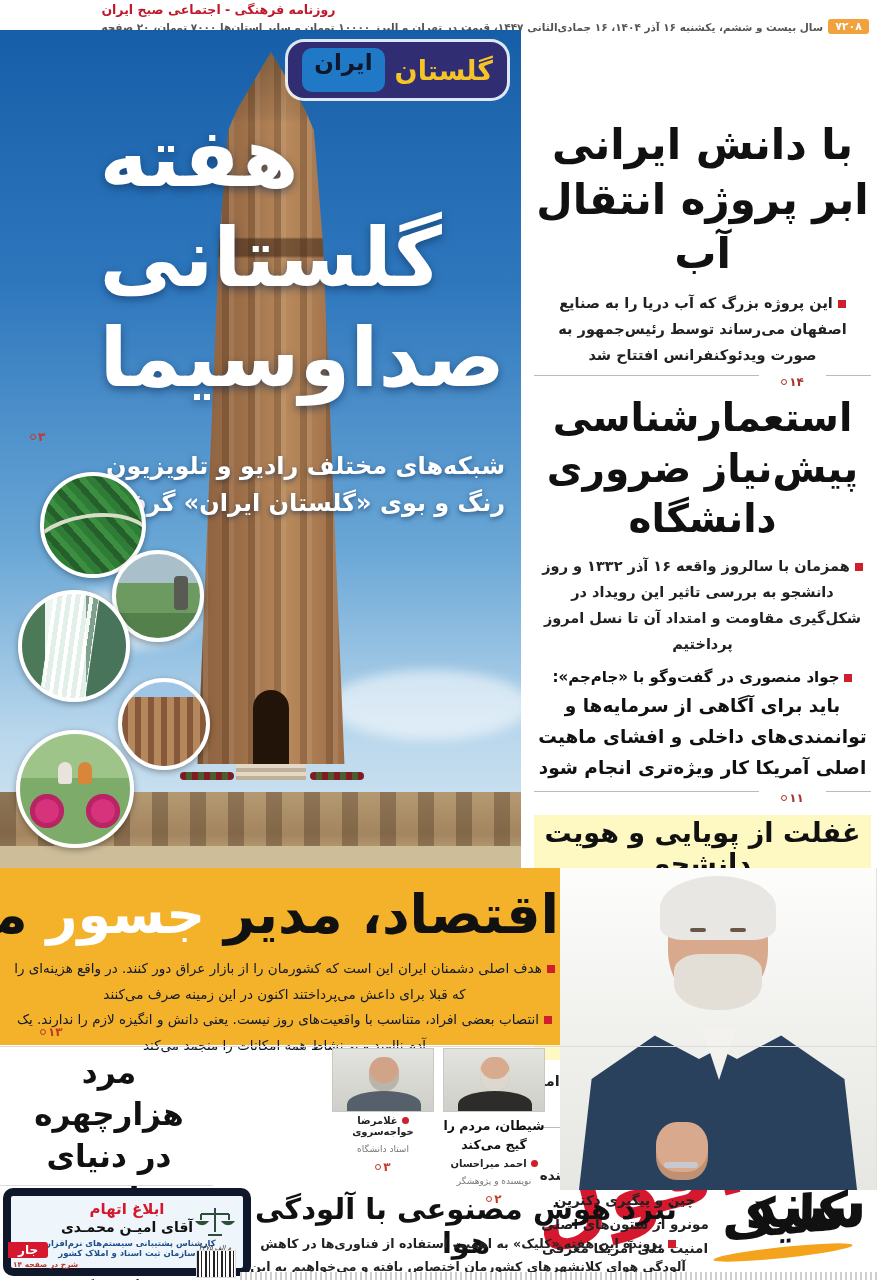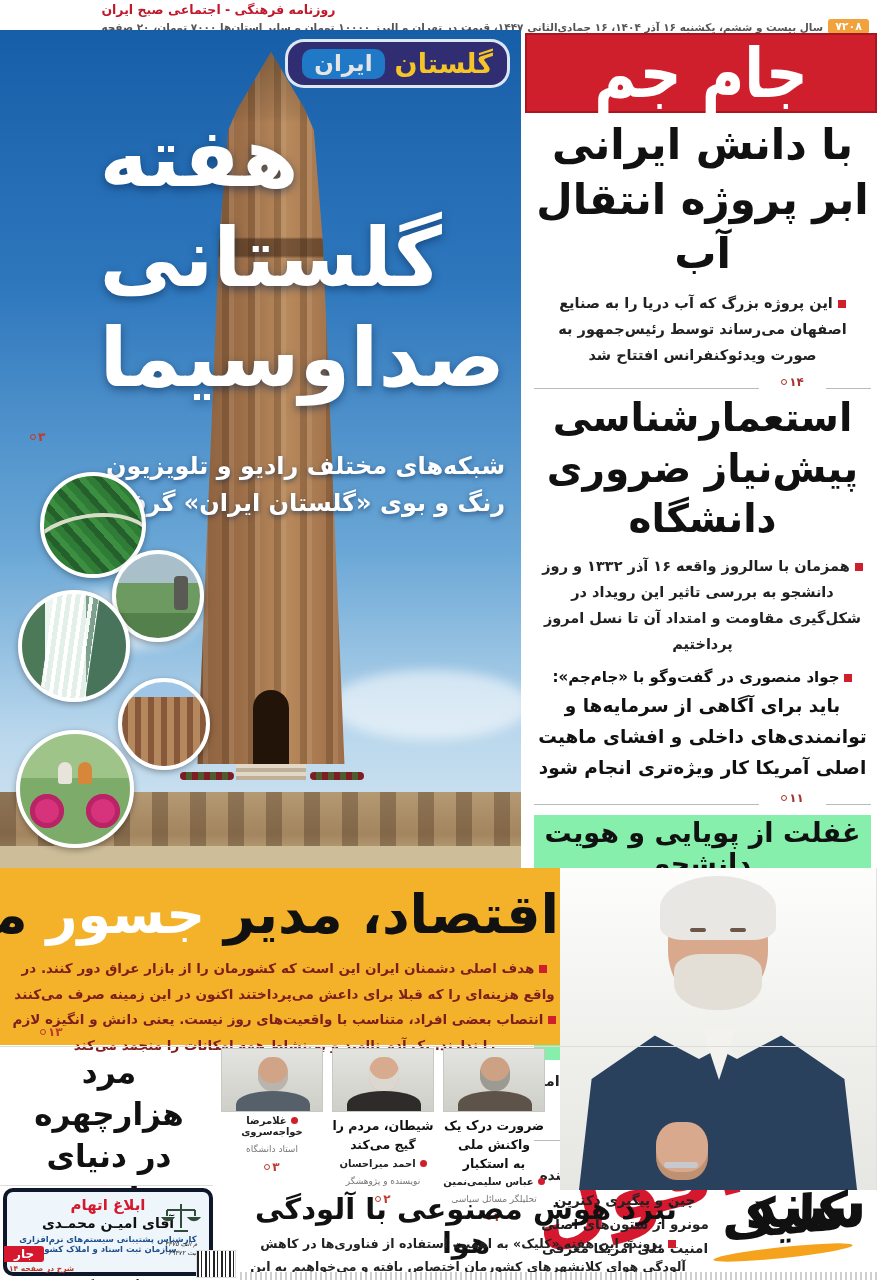--- a/index.html
+++ b/index.html
@@ -38,21 +38,21 @@
     background:repeating-linear-gradient(90deg,#7d1d24 0 6px,#4e5c2f 6px 12px); top:742px; }
   .town { position:absolute; bottom:0; left:0; width:100%; height:76px;
     background:
       repeating-linear-gradient(90deg, rgba(70,48,28,0.35) 0 16px, rgba(0,0,0,0) 16px 38px),
       linear-gradient(180deg,#b49a74 0%,#a3855f 55%,#c7b38c 100%); }
   .town::after { content:""; position:absolute; bottom:0; width:100%; height:22px; background:#cdbd98; }
 
   .region-badge { position:absolute; top:12px; right:14px; background:#312d72; border-radius:16px;
     padding:6px 14px; display:flex; align-items:center; gap:10px; box-shadow:0 0 0 3px rgba(255,255,255,0.85); }
   .region-badge .b1 { color:#f5c527; font-size:27px; font-weight:bold; }
-  .region-badge .b2 { background:#2079c7; color:#e5e5e5; font-size:23px; font-weight:bold; padding:1px 12px 3px; border-radius:10px; }
+  .region-badge .b2 { background:#2079c7; color:#0f172a; font-size:23px; font-weight:bold; padding:1px 12px 17px; border-radius:10px; }
 
   .golestan-h { position:absolute; top:78px; right:16px; text-align:left; color:#fff;
     font-weight:bold; font-size:82px; line-height:1.22; text-shadow:0 3px 8px rgba(10,40,80,0.55); }
   .golestan-sub { position:absolute; top:418px; right:16px; text-align:right; color:#fff; font-weight:bold;
     font-size:24px; line-height:1.55; text-shadow:0 2px 5px rgba(10,40,80,0.6); }
   .photo-ref { position:absolute; top:400px; left:30px; }
 
   .thumb { position:absolute; border-radius:50%; border:4px solid #fff; box-shadow:0 2px 6px rgba(0,0,0,0.35); overflow:hidden; }
   .t-forest { left:40px; top:442px; width:106px; height:106px;
     background:repeating-linear-gradient(48deg,#2f7c36 0 7px,#25602c 7px 13px,#3c8f40 13px 19px); }
@@ -74,43 +74,43 @@
     background:#d6337c; border-radius:50%; box-shadow:inset 0 0 0 5px #b82465; }
   .t-boat::before { left:10px; } .t-boat::after { right:10px; }
   .boat-people { position:absolute; left:38px; top:28px; width:44px; height:30px; }
   .boat-people i { position:absolute; width:14px; height:22px; border-radius:7px 7px 3px 3px; }
   .boat-people i:nth-child(1){ left:0; background:#e8e4dc; } .boat-people i:nth-child(2){ left:20px; background:#d8863a; }
 
   
   .rcol { position:absolute; right:0; top:118px; width:349px; }
   .sec { padding:0 6px; text-align:center; }
   .h-xl { font-weight:bold; color:#111; font-size:42px; line-height:1.3; }
-  .h-strip { display:inline-block; background:#86efac; font-weight:bold; color:#111; font-size:27px; padding:2px 10px; margin-top:6px; }
+  .h-strip { display:inline-block; background:#fef9c3; font-weight:bold; color:#111; font-size:27px; padding:2px 10px; margin-top:6px; }
   .abstract { font-size:14.5px; font-weight:bold; color:#222; line-height:1.8; margin-top:8px; text-align:center; }
   .sq { display:inline-block; width:8px; height:8px; background:#cf1f2c; margin-left:5px; }
   .dot-red { display:inline-block; width:7px; height:7px; background:#cf1f2c; border-radius:50%; margin-left:4px; }
-  .ref-row { display:flex; align-items:flex-end; gap:22px; margin:7px 0 4px; }
+  .ref-row { display:flex; align-items:flex-start; gap:22px; margin:7px 0 4px; }
   .ref-row .ln { flex:1; border-top:1px solid #bbb; }
   .ref { color:#a8332e; font-weight:bold; font-size:12px; display:inline-flex; align-items:center; gap:2px; }
   .ref i { width:6px; height:6px; border:1.5px solid #a8332e; border-radius:50%; display:inline-block; }
   .kicker-sm { font-size:15px; font-weight:bold; color:#111; margin-top:10px; }
   .quote { font-size:18.5px; font-weight:bold; color:#111; line-height:1.7; margin-top:4px; }
 
   .decline-wrap { position:relative; height:128px; margin-top:10px; }
   .decline-black { position:absolute; right:4px; top:18px; font-size:62px; font-weight:bold; color:#111; }
   .decline-red { position:absolute; right:128px; top:-14px; font-size:86px; font-weight:bold; color:#d6182e; transform:rotate(-14deg); }
   .decline-sub { position:absolute; left:2px; top:12px; width:178px; font-size:13.5px; font-weight:bold; text-align:center; line-height:1.8; color:#222; }
 
   
   .economy { position:absolute; left:0; top:868px; width:877px; height:177px; background:#f3b229; }
   .eco-text { position:absolute; right:318px; left:10px; top:10px; text-align:center; }
   .eco-kicker { font-size:19px; font-weight:bold; color:#111; }
   .eco-h { font-size:54px; font-weight:bold; color:#111; line-height:1.15; margin-top:6px; white-space:nowrap; }
   .eco-h .wt { color:#fff; }
-  .eco-bullets { margin-top:10px; font-size:13.5px; font-weight:bold; color:#7f1d1d; line-height:1.9; text-align:center; }
+  .eco-bullets { margin-top:10px; font-size:13.5px; font-weight:normal; color:#0f172a; line-height:1.9; text-align:center; }
   .eco-ref { position:absolute; left:40px; bottom:6px; }
 
   .eco-photo { position:absolute; right:0; top:868px; width:317px; height:322px;
     background:linear-gradient(180deg,#fdfdfc 0%,#efefec 55%,#e6e6e2 100%); overflow:hidden; border-right:1px solid #e2e2de; }
   .head { position:absolute; left:108px; top:14px; width:100px; height:122px; background:#d9a98d; border-radius:48% 48% 44% 44%; }
   .head::before { content:""; position:absolute; left:-8px; top:-6px; width:116px; height:64px; background:#e9e7e3; border-radius:50% 50% 20% 20%; }
   .head::after { content:""; position:absolute; left:6px; top:72px; width:88px; height:56px; background:#e3ded6; border-radius:30% 30% 46% 46%; }
   .face { position:absolute; left:128px; top:60px; width:60px; height:26px; }
   .face i { position:absolute; top:0; width:16px; height:4px; background:#6b5748; border-radius:2px; }
   .face i:nth-child(1){ left:2px; } .face i:nth-child(2){ right:2px; }
@@ -119,22 +119,22 @@
   .shirt { position:absolute; left:142px; bottom:110px; width:34px; height:52px; background:#f4f2ee; clip-path:polygon(0 0,100% 0,50% 100%); }
   .fist { position:absolute; left:96px; bottom:10px; width:52px; height:58px; background:#d9a98d; border-radius:40%; box-shadow:inset 0 -8px 0 rgba(120,70,40,0.25); }
   .fist::after { content:""; position:absolute; left:8px; bottom:12px; width:34px; height:6px; background:#c8c8cf; border-radius:3px; }
 
   
   .tfaces { position:absolute; left:4px; top:1052px; width:210px; text-align:center; }
   .tfaces .h { font-size:31px; font-weight:bold; color:#111; line-height:1.35; }
   .tfaces .sub { font-size:12px; font-weight:bold; color:#222; line-height:1.9; margin-top:8px; }
 
   
-  .adbox { position:absolute; left:3px; top:1188px; width:210px; height:88px; background:#eef6fb;
-    border:4px solid #0f172a; border-radius:10px; }
+  .adbox { position:absolute; left:3px; top:1188px; width:248px; height:88px; background:#eef6fb;
+    border:8px solid #0f172a; border-radius:10px; }
   .ad-title { color:#d6182e; font-weight:bold; font-size:15px; text-align:center; margin-top:4px; }
   .ad-name { color:#111; font-weight:bold; font-size:14px; text-align:center; margin-top:1px; }
   .ad-l1 { color:#1f4f8b; font-weight:bold; font-size:8.5px; text-align:center; margin-top:3px; }
   .ad-l2 { color:#1f4f8b; font-weight:bold; font-size:8.5px; text-align:center; }
   .ad-emblem { position:absolute; right:8px; top:10px; width:40px; height:52px; }
   .ad-emblem .lines { font-size:6.5px; color:#333; text-align:center; line-height:1.4;font-style:italic; }
   .ad-brand { position:absolute; left:-3px; bottom:10px; background:#d6182e; color:#fff; font-weight:bold;
     font-size:12px; padding:1px 10px; border-radius:0 3px 3px 0; }
   .ad-note { position:absolute; left:2px; bottom:-1px; color:#c0392b; font-size:7.5px; font-weight:bold; }
 
@@ -172,23 +172,20 @@
 <div class="page">
 
   <div class="topbar">
     <div class="tagline">روزنامه فرهنگی - اجتماعی صبح ایران</div>
     <div class="issue-row">
       <span class="issue-badge">۷۲۰۸</span>
       <span class="info-line">سال بیست و ششم، یکشنبه ۱۶ آذر ۱۴۰۴، ۱۶ جمادی‌الثانی ۱۴۴۷، قیمت در تهران و البرز ۱۰۰۰۰ تومان و سایر استان‌ها ۷۰۰۰ تومان، ۲۰ صفحه</span>
     </div>
   </div>
 
-  <div class="masthead">
-    <span>جام جم</span>
-  </div>
 
   <div class="photo-panel">
     <div class="cloud" style="left:30px; top:560px; width:170px; height:60px;"></div>
     <div class="cloud" style="left:330px; top:640px; width:200px; height:70px;"></div>
     <div class="tower"></div>
     <div class="tower-door"></div>
     <div class="tower-steps"></div>
     <div class="plants" style="left:180px;"></div>
     <div class="plants" style="left:310px;"></div>
     <div class="town"></div>
@@ -357,36 +354,20 @@
         <div>م الف ۳۴۷۵</div>
         <div>ثبت ۰۶۹۴۷۲</div>
       </div>
     </div>
     <div class="ad-brand">جار</div>
     <div class="ad-note">شرح در صفحه ۱۴</div>
   </div>
 
   <div class="portraits">
 
-    <div class="pcard">
-      <div class="pphoto">
-        <div class="pp-head" style="background:#cda184; box-shadow:inset 0 -10px 0 #9b9b94;"></div>
-        <div class="pp-body" style="background:#5d5348;"></div>
-      </div>
-      <div class="ptitle">
-        <div>ضرورت درک یک واکنش ملی</div>
-          <div>به استکبار</div>
-      </div>
-      <div class="pname"><span class="dot-red"></span><span>عباس سلیمی‌نمین</span></div>
-      <div class="prole">تحلیلگر مسائل سیاسی</div>
-      <div class="pref"><span class="small-red-ref">
-            <span>۴</span>
-            <i></i>
-          </span></div>
-    </div>
 
     <div class="pcard">
       <div class="pphoto">
         <div class="pp-head" style="background:#d8ab8e; box-shadow:inset 0 -12px 0 #dcd8d0;"></div>
         <div class="pp-body" style="background:#2e2c2a;"></div>
       </div>
       <div class="ptitle">
         <div>شیطان، مردم را</div>
           <div>گیج می‌کند</div>
       </div>

